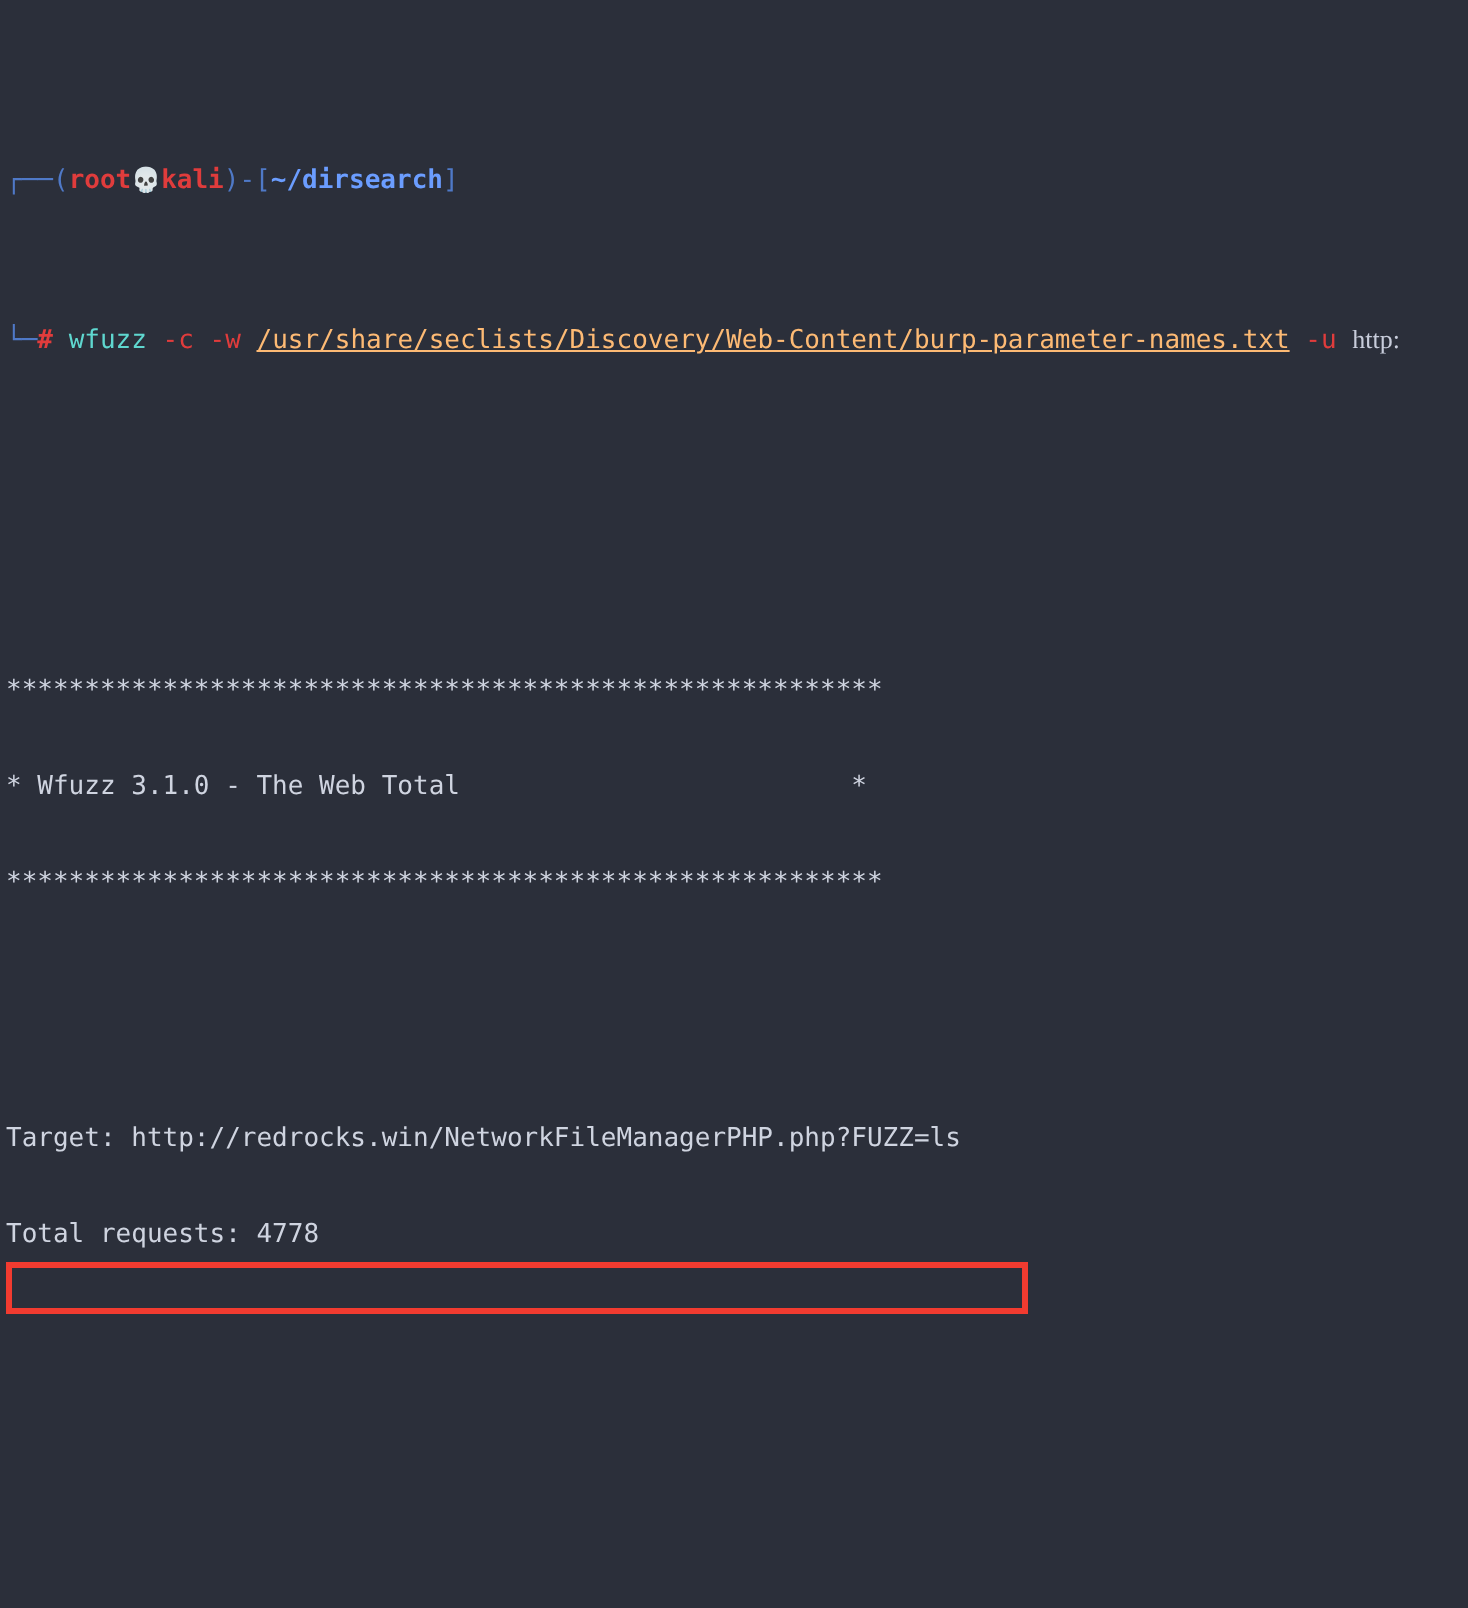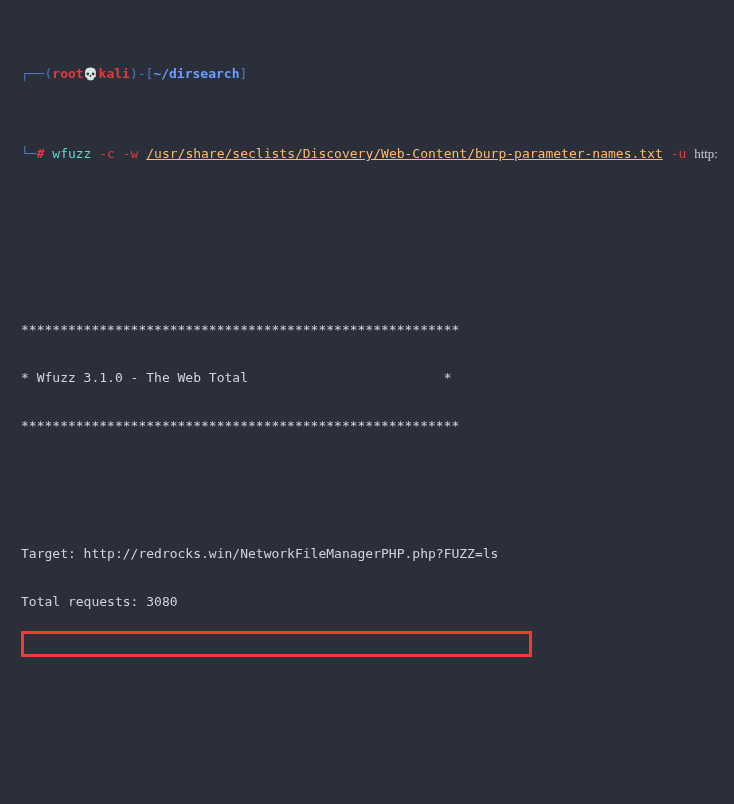--- a/index.html
+++ b/index.html
@@ -14,24 +14,23 @@
     font-family: "DejaVu Sans Mono", monospace;
     font-size: 13px;
     line-height: 16px;
     color: #cfd4e0;
   }
   .term {
     position: relative;
     width: 593px;
     height: 804px;
     background: #2b2f3a;
-    padding: 2px 0 0 3px;
+    padding: 18px 0 0 3px;
     box-sizing: border-box;
     white-space: pre;
-    margin-left: 18px;
   }
   .line { white-space: pre; height: 16px; }
   .blank { height: 16px; }
 
   
   .c-blue   { color: #4f79c7; }
   .c-red    { color: #e03c3c; }
   .c-bold-red { color: #e03c3c; font-weight: bold; }
   .c-white  { color: #fdba74; }
   .c-cyan   { color: #5fd7cf; }
@@ -68,21 +67,21 @@
   <div class="blank"></div>
 
   
   <div class="line">********************************************************</div>
   <div class="line">* Wfuzz 3.1.0 - The Web Total                         *</div>
   <div class="line">********************************************************</div>
 
   <div class="blank"></div>
 
   <div class="line">Target: http://redrocks.win/NetworkFileManagerPHP.php?FUZZ=ls</div>
-  <div class="line">Total requests: 3080</div>
+  <div class="line">Total requests: 4778</div>
 
   <div class="blank"></div>
   <div class="blank"></div>
 
   
   
   
   
 
   

